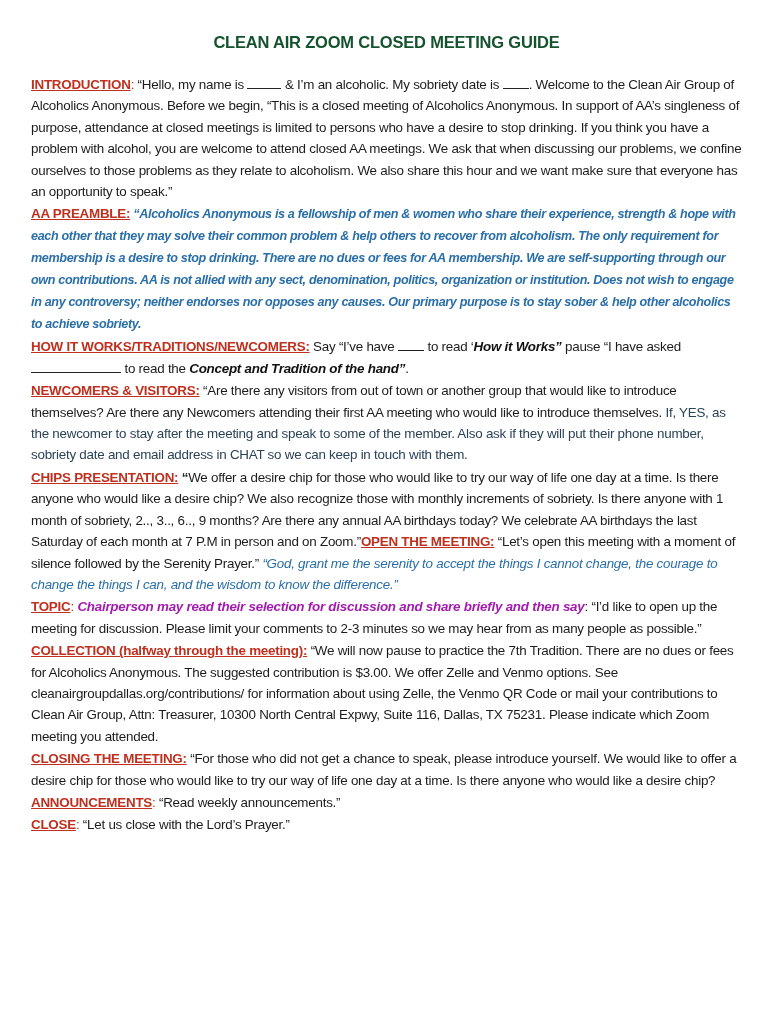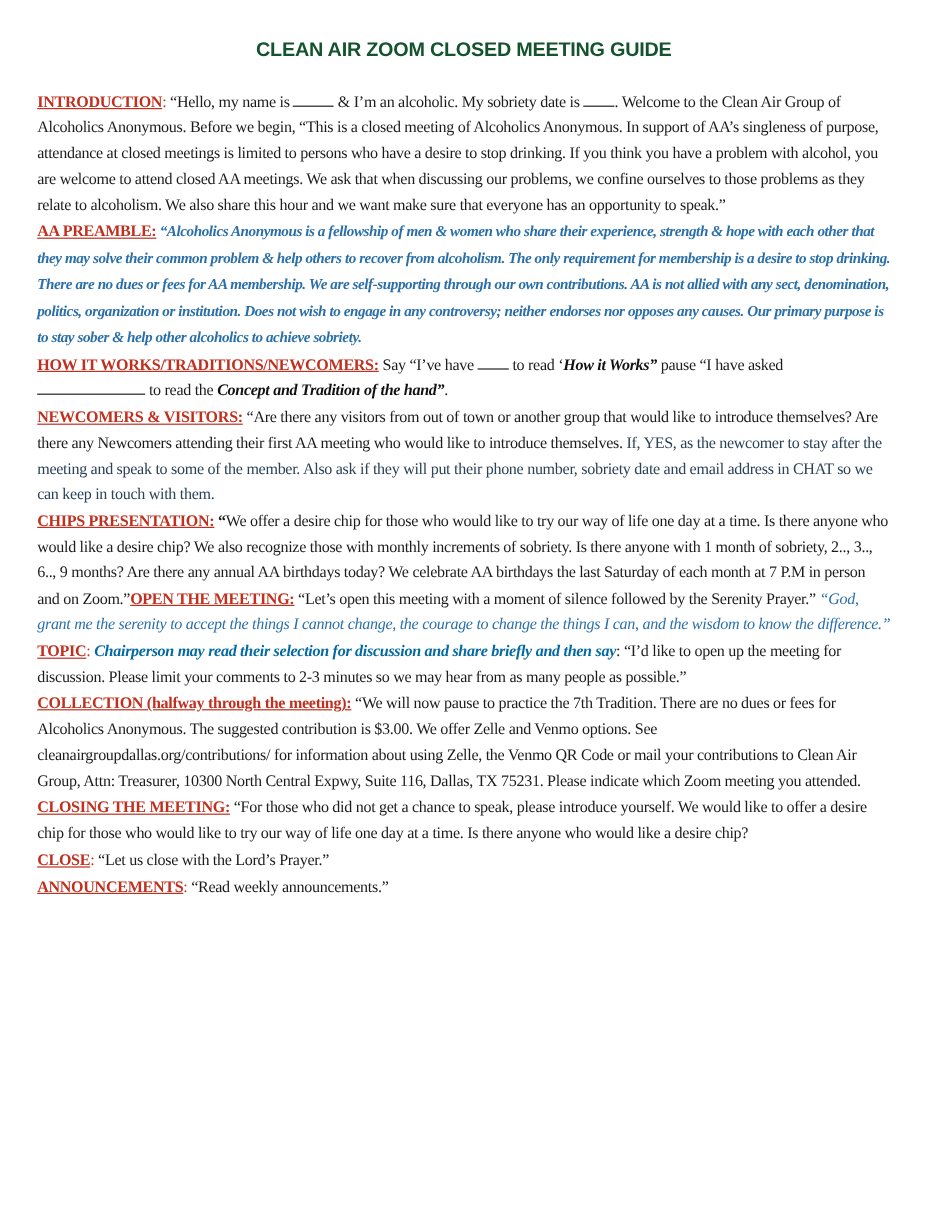--- a/index.html
+++ b/index.html
@@ -20,34 +20,34 @@
     letter-spacing: -0.2px;
     margin: 0 0 22px 0;
     color: #14532d;
     font-family: "Liberation Sans", sans-serif;
   }
   .para {
     font-size: 13.4px;
     line-height: 21.4px;
     margin: 0;
     letter-spacing: -0.25px;
-    font-family: Liberation Serif, serif;
+    font-family: Liberation Sans, sans-serif;
   }
   .para + .para { margin-top: 1px; }
   .head {
     color: #c0301f;
     font-weight: bold;
     text-decoration: underline;
     text-decoration-color: #c0301f;
   }
   .head-plain { color: #c0301f; }
   .blue-bold-italic { color: #2a6fa8; font-weight: bold; font-style: italic; font-size: 12.6px; line-height: 21px; letter-spacing: -0.35px; }
   .blue-italic { color: #2a6fa8; font-style: italic; }
   .bi { font-weight: bold; font-style: italic; color: #111; margin-top: 12px; }
-  .red-bi { color: #0369a1; font-weight: bold; font-style: italic; }
+  .red-bi { color: #a21caf; font-weight: bold; font-style: italic; }
   .slate { color: #2b4257; }
   .blank { display: inline-block; border-bottom: 1px solid #222; height: 12px; vertical-align: baseline; }
   .b5 { width: 34px; }
   .b4 { width: 26px; }
   .b10 { width: 90px; }
 </style>
 </head>
 <body>
 
 <div class="page">
@@ -80,19 +80,19 @@
 
   <p class="para">
     <span class="head">COLLECTION (halfway through the meeting):</span><span> “We will now pause to practice the 7th Tradition. There are no dues or fees for Alcoholics Anonymous. The suggested contribution is $3.00. We offer Zelle and Venmo options. See cleanairgroupdallas.org/contributions/ for information about using Zelle, the Venmo QR Code or mail your contributions to Clean Air Group, Attn: Treasurer, 10300 North Central Expwy, Suite 116, Dallas, TX 75231.  Please indicate which Zoom meeting you attended.</span>
   </p>
 
   <p class="para">
     <span class="head">CLOSING THE MEETING:</span><span> “For those who did not get a chance to speak, please introduce yourself. We would like to offer a desire chip for those who would like to try our way of life one day at a time. Is there anyone who would like a desire chip?</span>
   </p>
 
   <p class="para">
-    <span class="head">CLOSE</span><span class="head-plain">: </span><span>“Let us close with the Lord’s Prayer.”</span>
+    <span class="head">ANNOUNCEMENTS</span><span class="head-plain">: </span><span>“Read weekly announcements.”</span>
   </p>
 
   <p class="para">
-    <span class="head">ANNOUNCEMENTS</span><span class="head-plain">: </span><span>“Read weekly announcements.”</span>
+    <span class="head">CLOSE</span><span class="head-plain">: </span><span>“Let us close with the Lord’s Prayer.”</span>
   </p>
 </div>
 
 </body></html>

